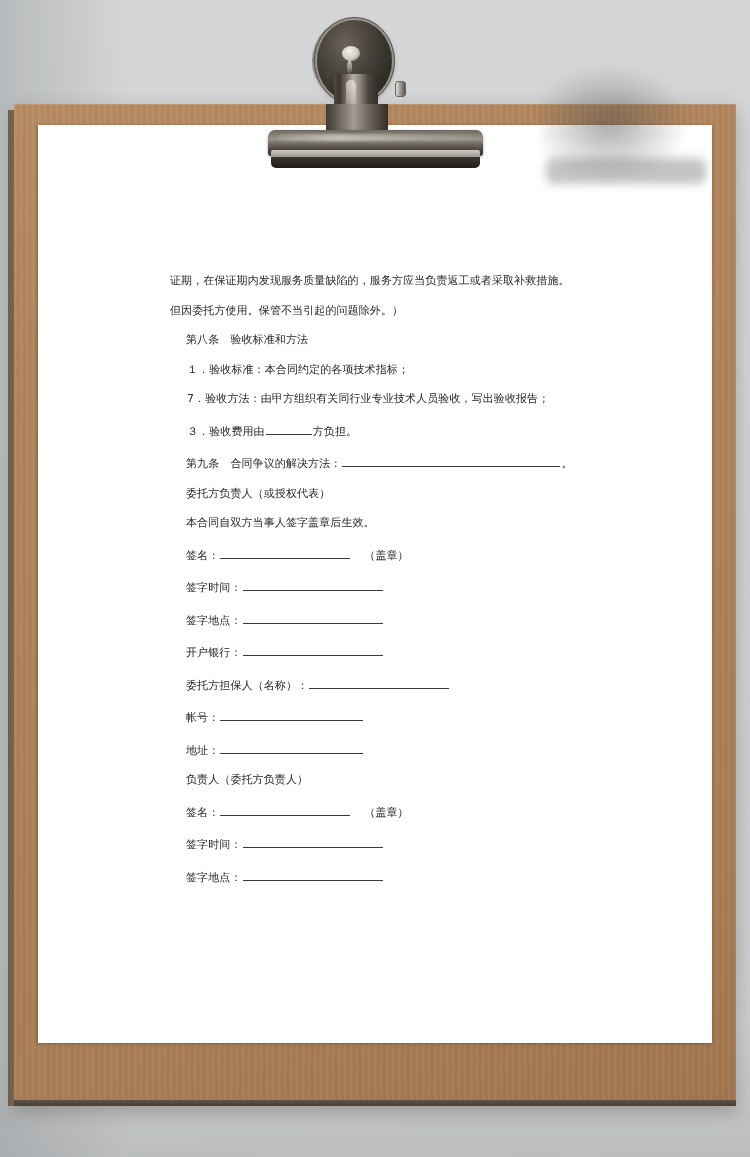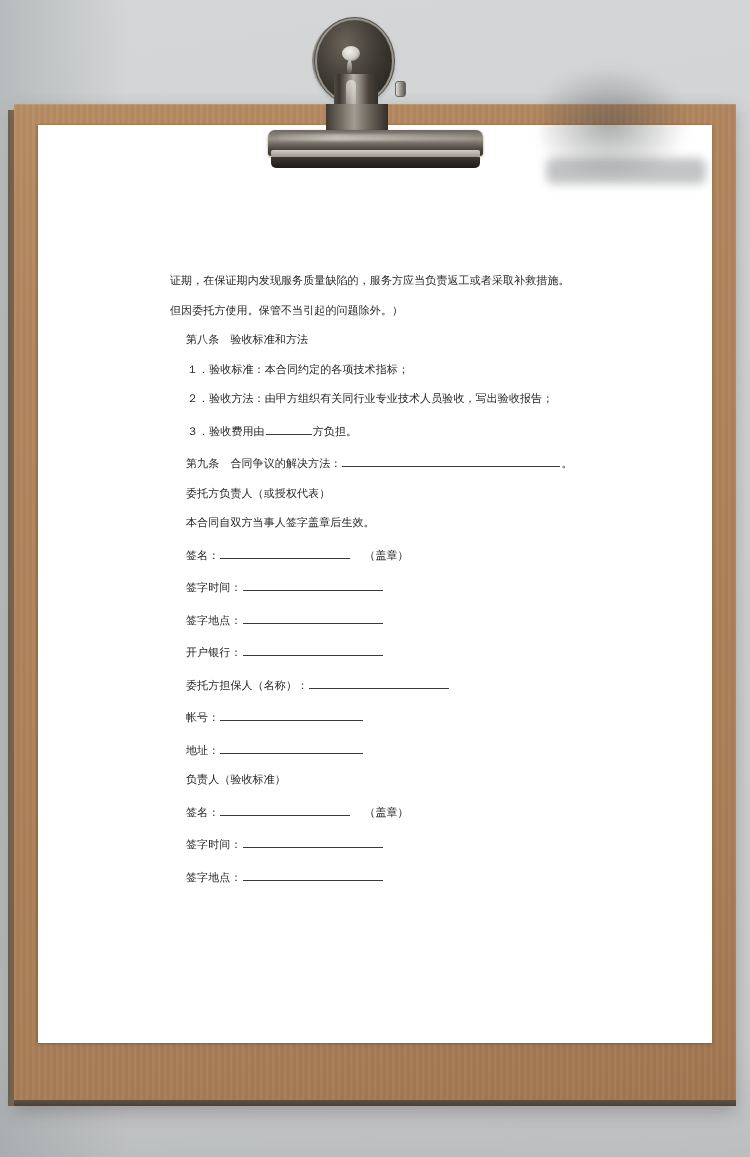--- a/index.html
+++ b/index.html
@@ -319,21 +319,21 @@
     <div id="doc">
 
       <p class="line">证期，在保证期内发现服务质量缺陷的，服务方应当负责返工或者采取补救措施。</p>
 
       <p class="line">但因委托方使用。保管不当引起的问题除外。）</p>
 
       <p class="line indent">第八条　验收标准和方法</p>
 
       <p class="line indent2">１．验收标准：本合同约定的各项技术指标；</p>
 
-      <p class="line indent2">２．验收方法：由甲方组织有关同行业专业技术人员验收，写出验收报告；</p>
+      <p class="line indent2">7．验收方法：由甲方组织有关同行业专业技术人员验收，写出验收报告；</p>
 
       <p class="line indent2"><span>３．验收费用由</span><span class="fill f-short"></span><span>方负担。</span></p>
 
       <p class="line indent"><span>第九条　合同争议的解决方法：</span><span class="fill f-long"></span><span>。</span></p>
 
 
       <p class="line indent">委托方负责人（或授权代表）</p>
 
       <p class="line indent">本合同自双方当事人签字盖章后生效。</p>
 
@@ -344,21 +344,21 @@
       <p class="line indent"><span>签字地点：</span><span class="fill f-med"></span></p>
 
       <p class="line indent"><span>开户银行：</span><span class="fill f-med"></span></p>
 
       <p class="line indent"><span>委托方担保人（名称）：</span><span class="fill f-med"></span></p>
 
       <p class="line indent"><span>帐号：</span><span class="fill f-med2"></span></p>
 
       <p class="line indent"><span>地址：</span><span class="fill f-med2"></span></p>
 
-      <p class="line indent">负责人（验收标准）</p>
+      <p class="line indent">负责人（委托方负责人）</p>
 
       <p class="line indent"><span>签名：</span><span class="fill f-sig"></span><span class="gap"></span><span>（盖章）</span></p>
 
       <p class="line indent"><span>签字时间：</span><span class="fill f-med"></span></p>
 
       <p class="line indent"><span>签字地点：</span><span class="fill f-med"></span></p>
 
     </div>
   </div>
 

